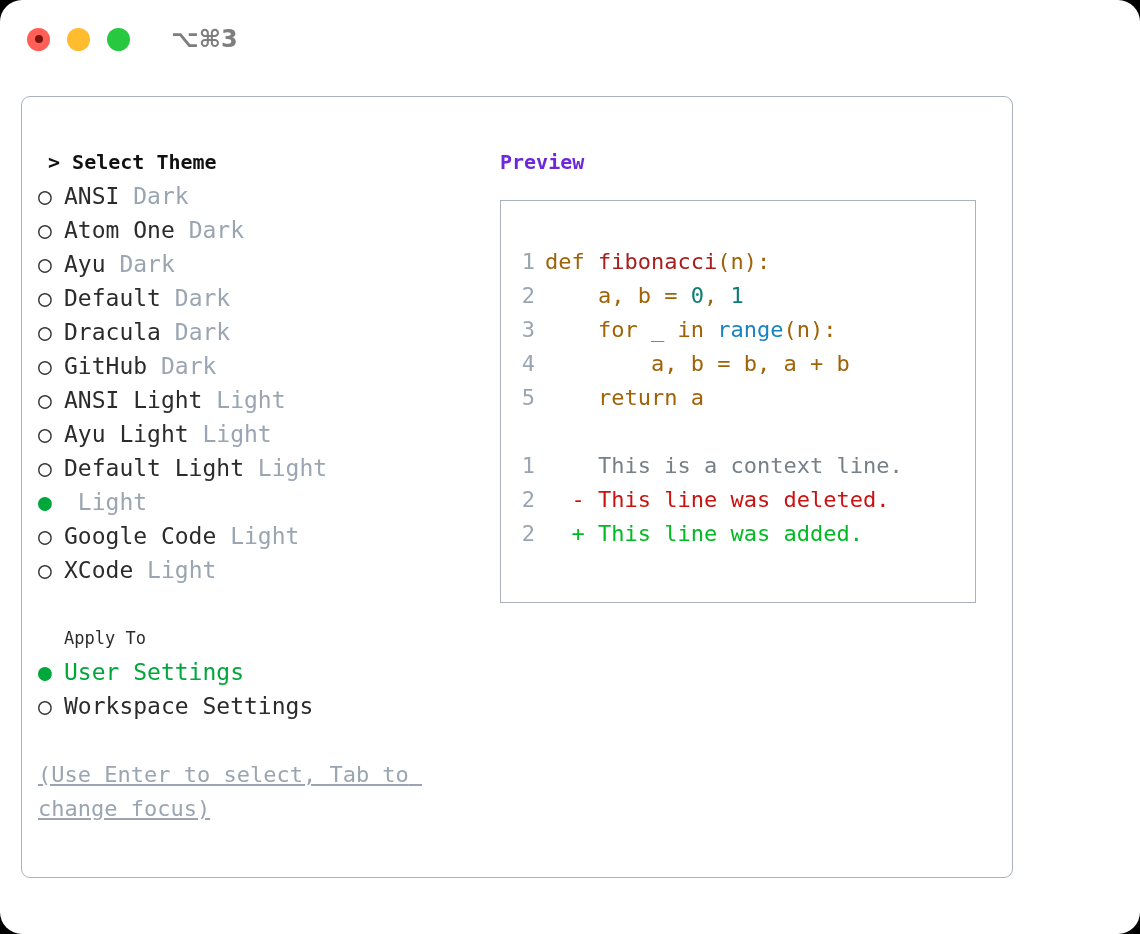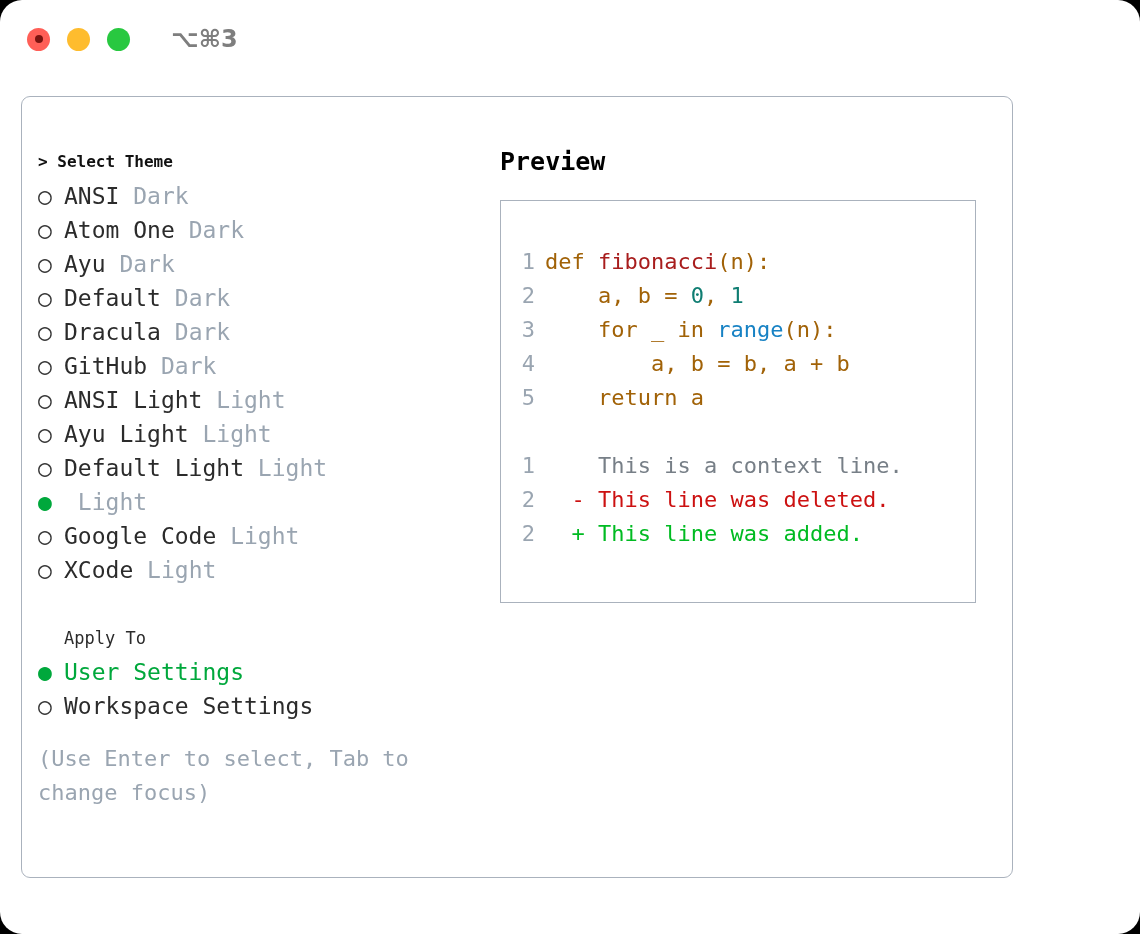--- a/index.html
+++ b/index.html
@@ -93,25 +93,26 @@
   
   .left-col {
     position: absolute;
     left: 16px;
     top: 48px;
     width: 440px;
   }
 
   .section-title {
     font-family: "DejaVu Sans Mono", monospace;
-    font-size: 16px;
+    font-size: 20px;
     font-weight: 700;
     color: #111111;
     line-height: 34px;
     white-space: pre;
+    margin-left: 10px;
   }
 
   .theme-list { margin: 0; padding: 0; }
 
   .row {
     display: flex;
     align-items: baseline;
     height: 34px;
     line-height: 34px;
     font-family: "DejaVu Sans Mono", monospace;
@@ -139,41 +140,42 @@
     display: flex;
     height: 34px;
     line-height: 34px;
     font-family: "DejaVu Sans Mono", monospace;
     font-size: 17px;
     color: #2b2b2b;
     white-space: pre;
   }
 
   .hint {
-    margin-top: 19px;
+    margin-top: 35px;
     width: 400px;
     font-family: "DejaVu Sans Mono", monospace;
     font-size: 22px;
     line-height: 34px;
     color: #9aa5b1;
     white-space: pre-wrap;
+    text-decoration: underline;
   }
 
   
   .right-col {
     position: absolute;
     left: 478px;
     top: 48px;
     width: 498px;
   }
   .preview-title {
     font-family: "DejaVu Sans Mono", monospace;
-    font-size: 25px;
+    font-size: 20px;
     font-weight: 700;
-    color: #000000;
+    color: #6d28d9;
     line-height: 34px;
   }
   .preview-box {
     margin-top: 21px;
     width: 476px;
     height: 403px;
     border: 1.5px solid #aab2bd;
     box-sizing: border-box;
     background: #ffffff;
     padding: 44px 0 0 0;

